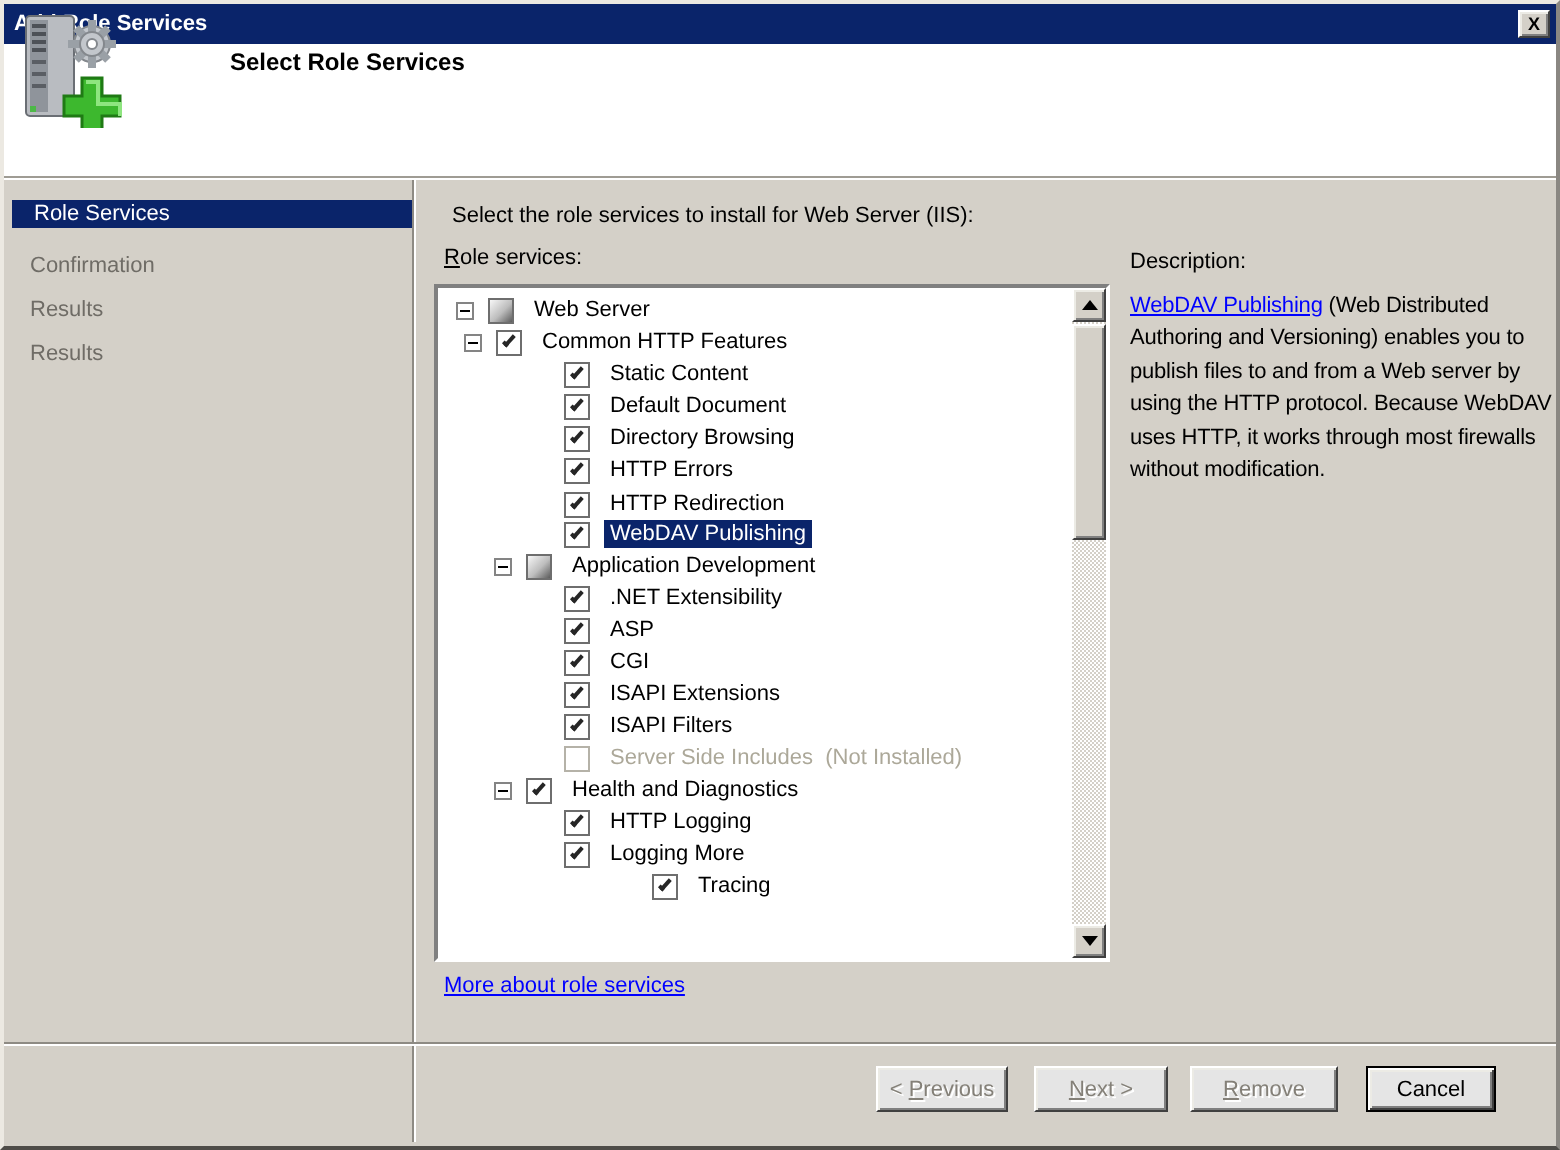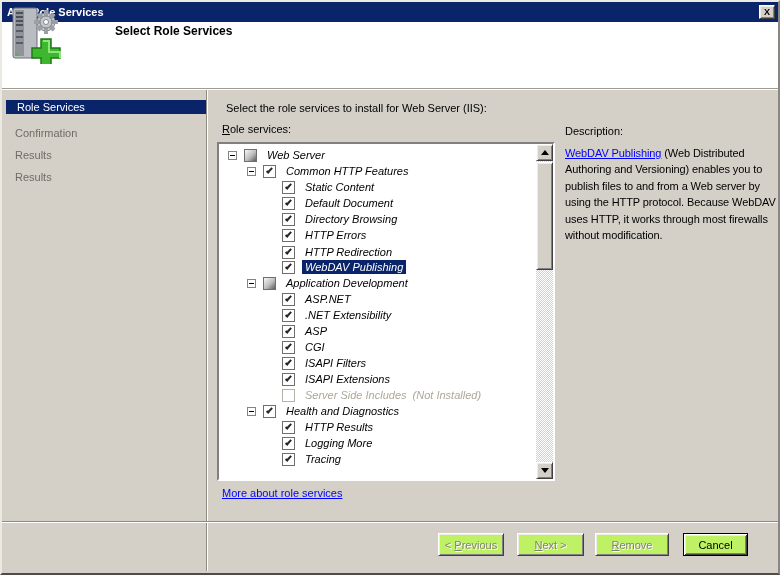--- a/index.html
+++ b/index.html
@@ -33,21 +33,21 @@
   .vdiv1{position:absolute;left:204px;top:88px;bottom:2px;width:1px;background:#8e8b84;}
   .vdiv2{position:absolute;left:205px;top:88px;bottom:2px;width:1px;background:#ffffff;}
   
   .instruction{position:absolute;left:224px;top:100px;}
   .tree-label{position:absolute;left:220px;top:121px;}
   .u{text-decoration:underline;}
   
   .treebox{position:absolute;left:215px;top:140px;width:338px;height:339px;background:#fff;
     border:2px solid;border-color:#808080 #fff #fff #808080;overflow:hidden;}
   .rows{position:absolute;left:1px;top:3px;right:17px;}
-  .trow{height:16px;display:flex;align-items:center;font-style:italic;}
+  .trow{height:16px;display:flex;align-items:center;}
   .expander{width:9px;height:9px;border:1px solid #848484;background:#fff;margin-right:7px;
     position:relative;flex:none;}
   .expander i{position:absolute;left:1px;right:1px;top:3px;height:1px;background:#000;}
   .expander.spacer{border-color:transparent;background:transparent;}
   .cb{width:13px;height:13px;flex:none;background:#fff;border:1px solid #6e6e6e;margin-right:7px;
     display:flex;align-items:center;justify-content:center;}
   .cb .check{width:7px;height:3px;border-left:2px solid #262626;border-bottom:2px solid #262626;
     transform:rotate(-48deg) translate(1px,-1px);}
   .cb.partial{background:linear-gradient(135deg,#f7f7f7,#bdbdbd 55%,#5d5d5d);}
   .cb.dis{border-color:#b5b2a8;}
@@ -73,21 +73,21 @@
     box-shadow:inset 1px 1px 0 #ecebe5, inset -1px -1px 0 #808080;}
   
   .desc{position:absolute;left:563px;top:123px;width:212px;}
   .desc-heading{margin-bottom:8px;}
   .desc-body{line-height:16.4px;letter-spacing:-0.1px;}
   a.link{color:#0000ff;text-decoration:underline;cursor:pointer;}
   
   .more-link{position:absolute;left:220px;top:485px;}
   .hline1{position:absolute;left:0;right:0;top:519px;height:1px;background:#8e8b84;}
   .hline2{position:absolute;left:0;right:0;top:520px;height:1px;background:#ffffff;}
-  .btn{position:absolute;top:531px;height:23px;background:#bef264;
+  .btn{position:absolute;top:531px;height:23px;background:#e5e5e5;
     border:1px solid;border-color:#fff #404040 #404040 #fff;
     box-shadow:inset 1px 1px 0 #ecebe5, inset -1px -1px 0 #808080;
     display:flex;align-items:center;justify-content:center;font-size:11px;
     font-family:"Liberation Sans",sans-serif;cursor:default;}
   .btn.disabled{color:#848078;text-shadow:1px 1px 0 #ffffff;}
   .btn.default{border:1px solid #000;
     box-shadow:inset 1px 1px 0 #fff, inset -1px -1px 0 #404040,
                inset 2px 2px 0 #ecebe5, inset -2px -2px 0 #808080;}
   .btn-prev{left:436px;width:66px;}
   .btn-next{left:515px;width:67px;}
@@ -156,149 +156,142 @@
 
   <div class="treebox">
     <div class="rows">
         <div class="trow" style="padding-left: 8px;">
           <span class="expander">
             <i></i>
           </span>
           <span class="cb partial"></span>
           <span class="tlabel">Web Server</span>
         </div>
+        <div class="trow" style="padding-left: 12px;">
+          <span class="expander">
+            <i></i>
+          </span>
+          <span class="cb checked">
+            <span class="check"></span>
+          </span>
+          <span class="tlabel">Common HTTP Features</span>
+        </div>
+        <div class="trow" style="padding-left: 46px;">
+          <span class="expander spacer"></span>
+          <span class="cb checked">
+            <span class="check"></span>
+          </span>
+          <span class="tlabel">Static Content</span>
+        </div>
+        <div class="trow" style="padding-left: 46px;">
+          <span class="expander spacer"></span>
+          <span class="cb checked">
+            <span class="check"></span>
+          </span>
+          <span class="tlabel">Default Document</span>
+        </div>
+        <div class="trow" style="padding-left: 46px;">
+          <span class="expander spacer"></span>
+          <span class="cb checked">
+            <span class="check"></span>
+          </span>
+          <span class="tlabel">Directory Browsing</span>
+        </div>
+        <div class="trow" style="padding-left: 46px;">
+          <span class="expander spacer"></span>
+          <span class="cb checked">
+            <span class="check"></span>
+          </span>
+          <span class="tlabel">HTTP Errors</span>
+        </div>
+        <div class="trow" style="padding-left: 46px; align-items: flex-end;">
+          <span class="expander spacer"></span>
+          <span class="cb checked">
+            <span class="check"></span>
+          </span>
+          <span class="tlabel">HTTP Redirection</span>
+        </div>
+        <div class="trow" style="padding-left: 46px;">
+          <span class="expander spacer"></span>
+          <span class="cb checked">
+            <span class="check"></span>
+          </span>
+          <span class="tlabel hl">WebDAV Publishing</span>
+        </div>
         <div class="trow" style="padding-left: 27px;">
           <span class="expander">
             <i></i>
           </span>
-          <span class="cb checked">
-            <span class="check"></span>
-          </span>
-          <span class="tlabel">Common HTTP Features</span>
-        </div>
-        <div class="trow" style="padding-left: 46px;">
-          <span class="expander spacer"></span>
-          <span class="cb checked">
-            <span class="check"></span>
-          </span>
-          <span class="tlabel">Static Content</span>
-        </div>
-        <div class="trow" style="padding-left: 46px;">
-          <span class="expander spacer"></span>
-          <span class="cb checked">
-            <span class="check"></span>
-          </span>
-          <span class="tlabel">Default Document</span>
-        </div>
-        <div class="trow" style="padding-left: 46px;">
-          <span class="expander spacer"></span>
-          <span class="cb checked">
-            <span class="check"></span>
-          </span>
-          <span class="tlabel">Directory Browsing</span>
-        </div>
-        <div class="trow" style="padding-left: 46px;">
-          <span class="expander spacer"></span>
-          <span class="cb checked">
-            <span class="check"></span>
-          </span>
-          <span class="tlabel">HTTP Errors</span>
-        </div>
-        <div class="trow" style="padding-left: 46px; align-items: flex-end;">
-          <span class="expander spacer"></span>
-          <span class="cb checked">
-            <span class="check"></span>
-          </span>
-          <span class="tlabel">HTTP Redirection</span>
-        </div>
-        <div class="trow" style="padding-left: 46px;">
-          <span class="expander spacer"></span>
-          <span class="cb checked">
-            <span class="check"></span>
-          </span>
-          <span class="tlabel hl">WebDAV Publishing</span>
+          <span class="cb partial"></span>
+          <span class="tlabel">Application Development</span>
+        </div>
+        <div class="trow" style="padding-left: 46px;">
+          <span class="expander spacer"></span>
+          <span class="cb checked">
+            <span class="check"></span>
+          </span>
+          <span class="tlabel">.NET Extensibility</span>
+        </div>
+        <div class="trow" style="padding-left: 46px;">
+          <span class="expander spacer"></span>
+          <span class="cb checked">
+            <span class="check"></span>
+          </span>
+          <span class="tlabel">ASP</span>
+        </div>
+        <div class="trow" style="padding-left: 46px;">
+          <span class="expander spacer"></span>
+          <span class="cb checked">
+            <span class="check"></span>
+          </span>
+          <span class="tlabel">CGI</span>
+        </div>
+        <div class="trow" style="padding-left: 46px;">
+          <span class="expander spacer"></span>
+          <span class="cb checked">
+            <span class="check"></span>
+          </span>
+          <span class="tlabel">ISAPI Extensions</span>
+        </div>
+        <div class="trow" style="padding-left: 46px;">
+          <span class="expander spacer"></span>
+          <span class="cb checked">
+            <span class="check"></span>
+          </span>
+          <span class="tlabel">ISAPI Filters</span>
+        </div>
+        <div class="trow" style="padding-left: 46px;">
+          <span class="expander spacer"></span>
+          <span class="cb unchecked dis"></span>
+          <span class="tlabel dim">Server Side Includes&nbsp; (Not Installed)</span>
         </div>
         <div class="trow" style="padding-left: 27px;">
           <span class="expander">
             <i></i>
           </span>
-          <span class="cb partial"></span>
-          <span class="tlabel">Application Development</span>
-        </div>
-        <div class="trow" style="padding-left: 46px;">
-          <span class="expander spacer"></span>
-          <span class="cb checked">
-            <span class="check"></span>
-          </span>
-          <span class="tlabel">ASP.NET</span>
-        </div>
-        <div class="trow" style="padding-left: 46px;">
-          <span class="expander spacer"></span>
-          <span class="cb checked">
-            <span class="check"></span>
-          </span>
-          <span class="tlabel">.NET Extensibility</span>
-        </div>
-        <div class="trow" style="padding-left: 46px;">
-          <span class="expander spacer"></span>
-          <span class="cb checked">
-            <span class="check"></span>
-          </span>
-          <span class="tlabel">ASP</span>
-        </div>
-        <div class="trow" style="padding-left: 46px;">
-          <span class="expander spacer"></span>
-          <span class="cb checked">
-            <span class="check"></span>
-          </span>
-          <span class="tlabel">CGI</span>
-        </div>
-        <div class="trow" style="padding-left: 46px;">
-          <span class="expander spacer"></span>
-          <span class="cb checked">
-            <span class="check"></span>
-          </span>
-          <span class="tlabel">ISAPI Filters</span>
-        </div>
-        <div class="trow" style="padding-left: 46px;">
-          <span class="expander spacer"></span>
-          <span class="cb checked">
-            <span class="check"></span>
-          </span>
-          <span class="tlabel">ISAPI Extensions</span>
-        </div>
-        <div class="trow" style="padding-left: 46px;">
-          <span class="expander spacer"></span>
-          <span class="cb unchecked dis"></span>
-          <span class="tlabel dim">Server Side Includes&nbsp; (Not Installed)</span>
-        </div>
-        <div class="trow" style="padding-left: 27px;">
-          <span class="expander">
-            <i></i>
-          </span>
           <span class="cb checked">
             <span class="check"></span>
           </span>
           <span class="tlabel">Health and Diagnostics</span>
         </div>
         <div class="trow" style="padding-left: 46px;">
           <span class="expander spacer"></span>
           <span class="cb checked">
             <span class="check"></span>
           </span>
-          <span class="tlabel">HTTP Results</span>
+          <span class="tlabel">HTTP Logging</span>
         </div>
         <div class="trow" style="padding-left: 46px;">
           <span class="expander spacer"></span>
           <span class="cb checked">
             <span class="check"></span>
           </span>
           <span class="tlabel">Logging More</span>
         </div>
-        <div class="trow" style="padding-left: 46px;">
+        <div class="trow" style="padding-left: 46px; margin-left: 44px;">
           <span class="expander spacer"></span>
           <span class="cb checked">
             <span class="check"></span>
           </span>
           <span class="tlabel">Tracing</span>
         </div>
       </div>
     <div class="vscroll">
       <div class="sb-btn sb-up">
           <span class="arr-up"></span>

